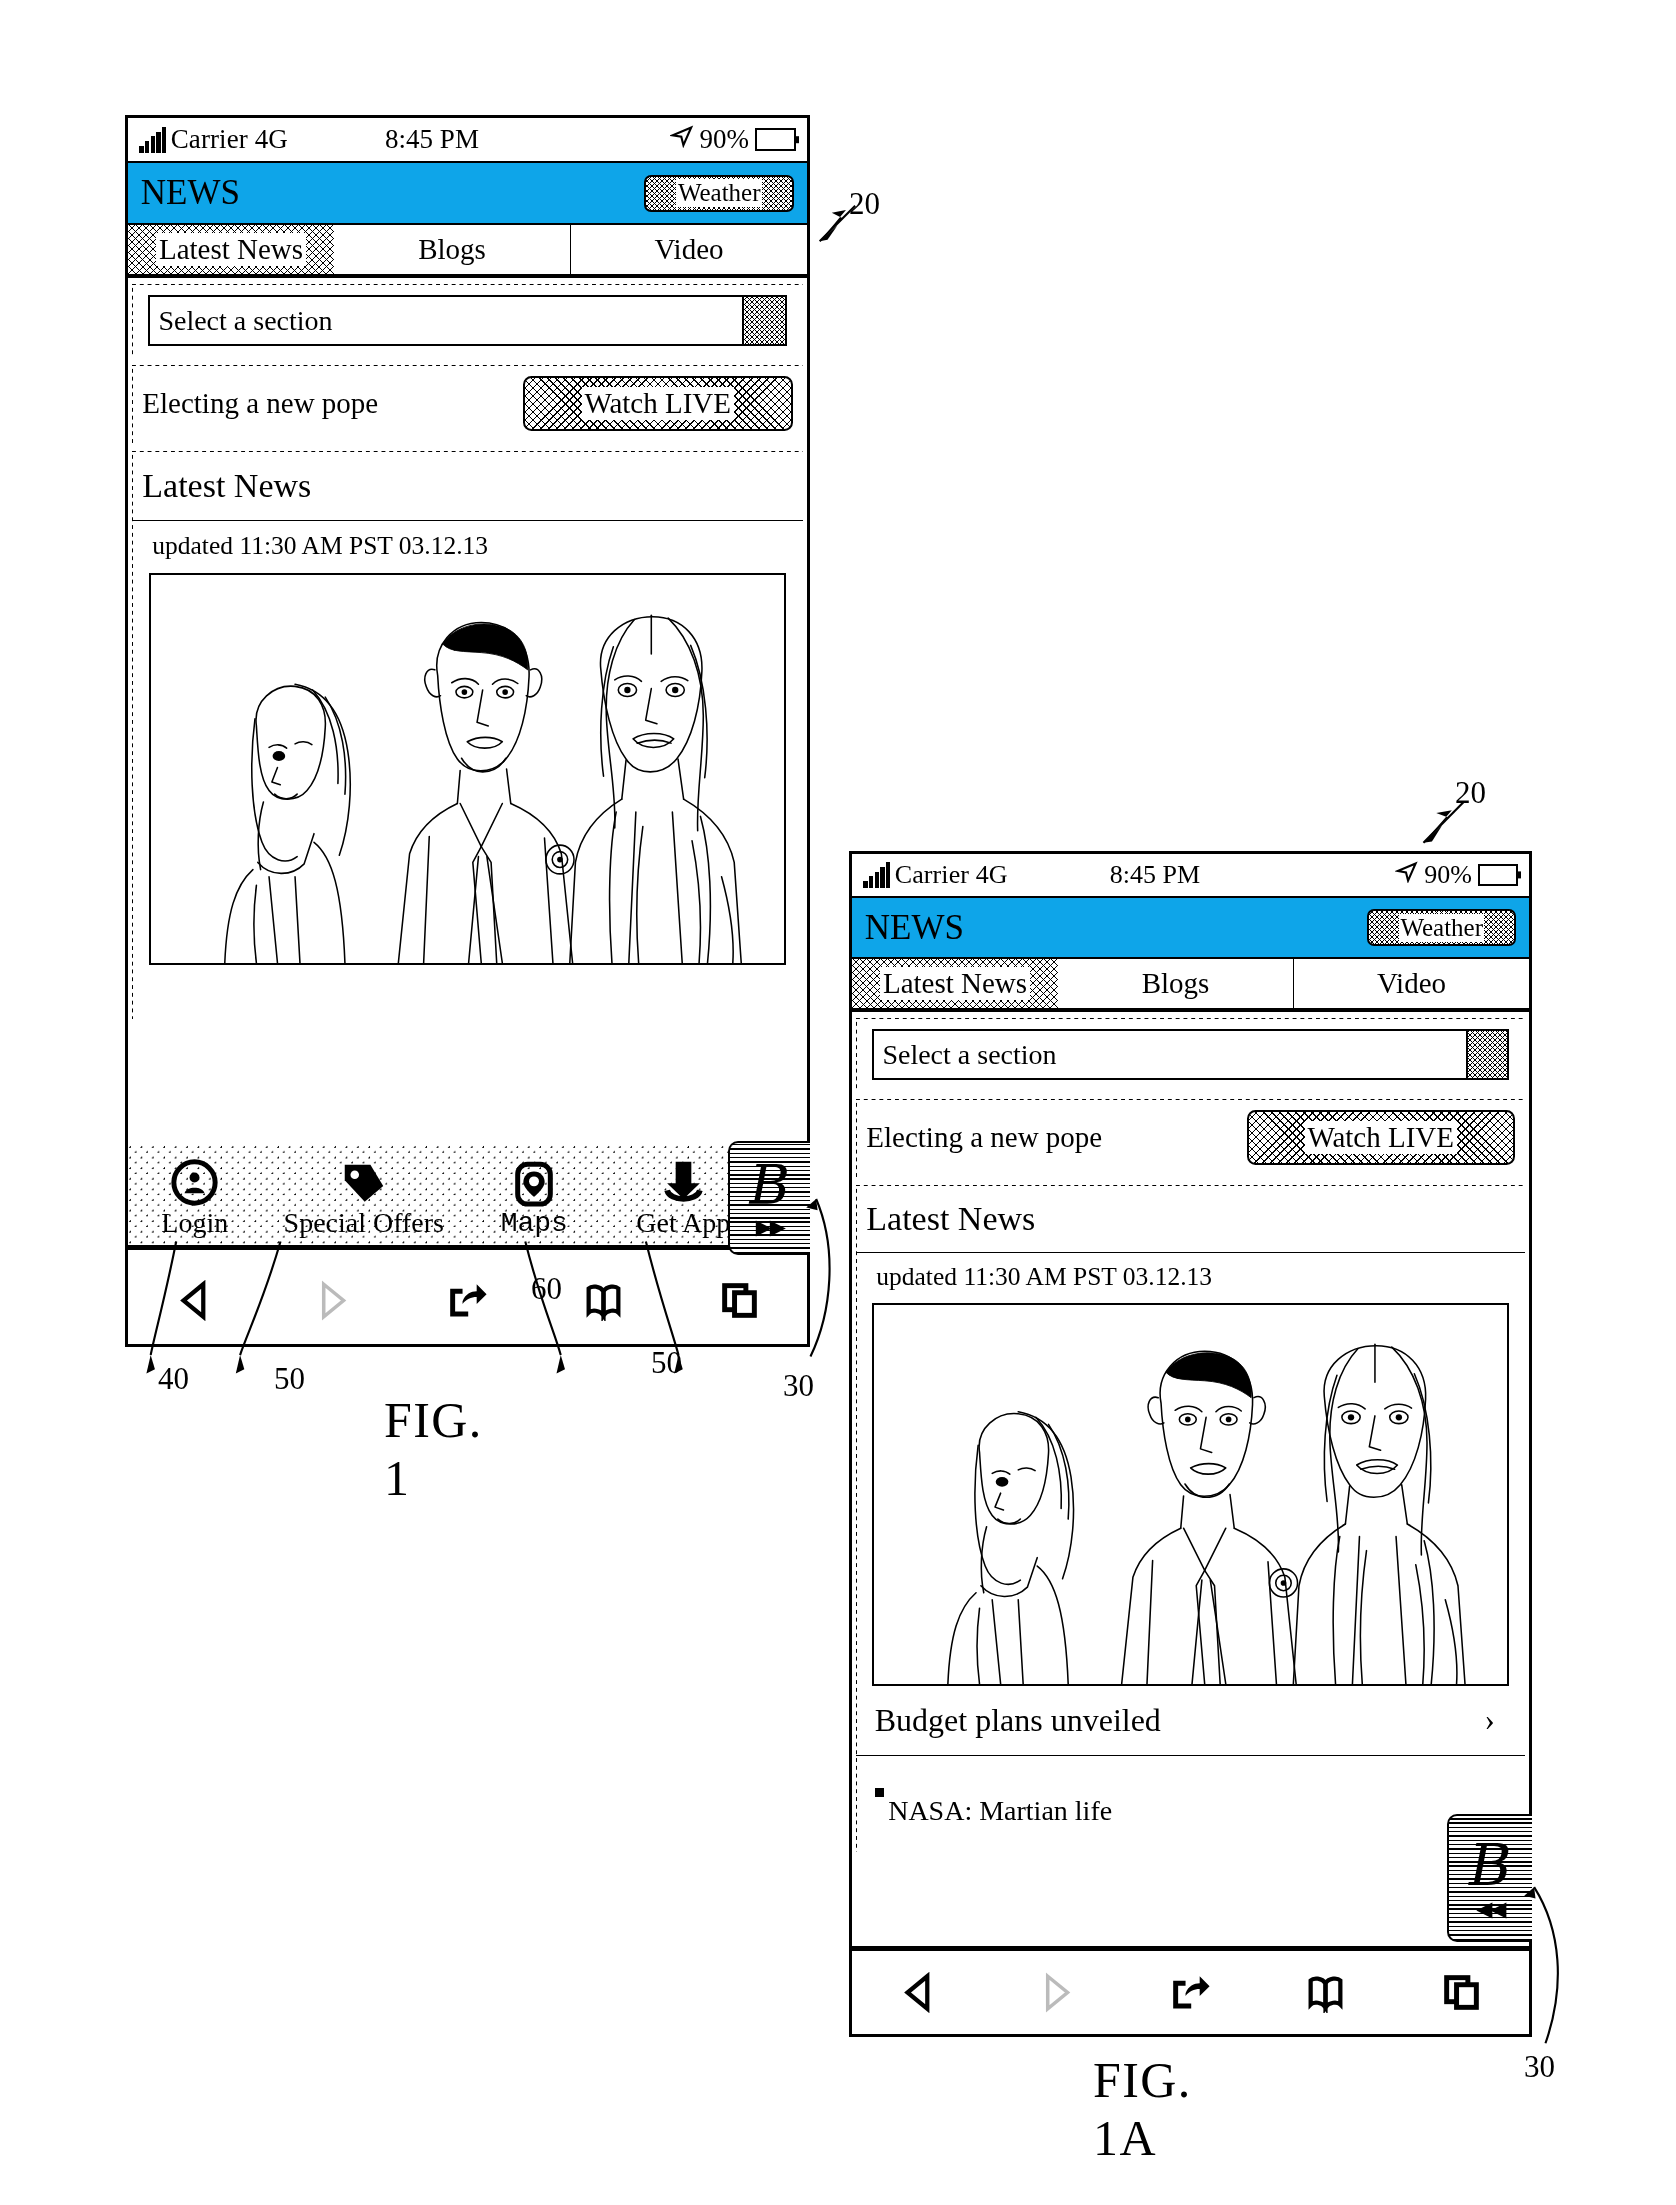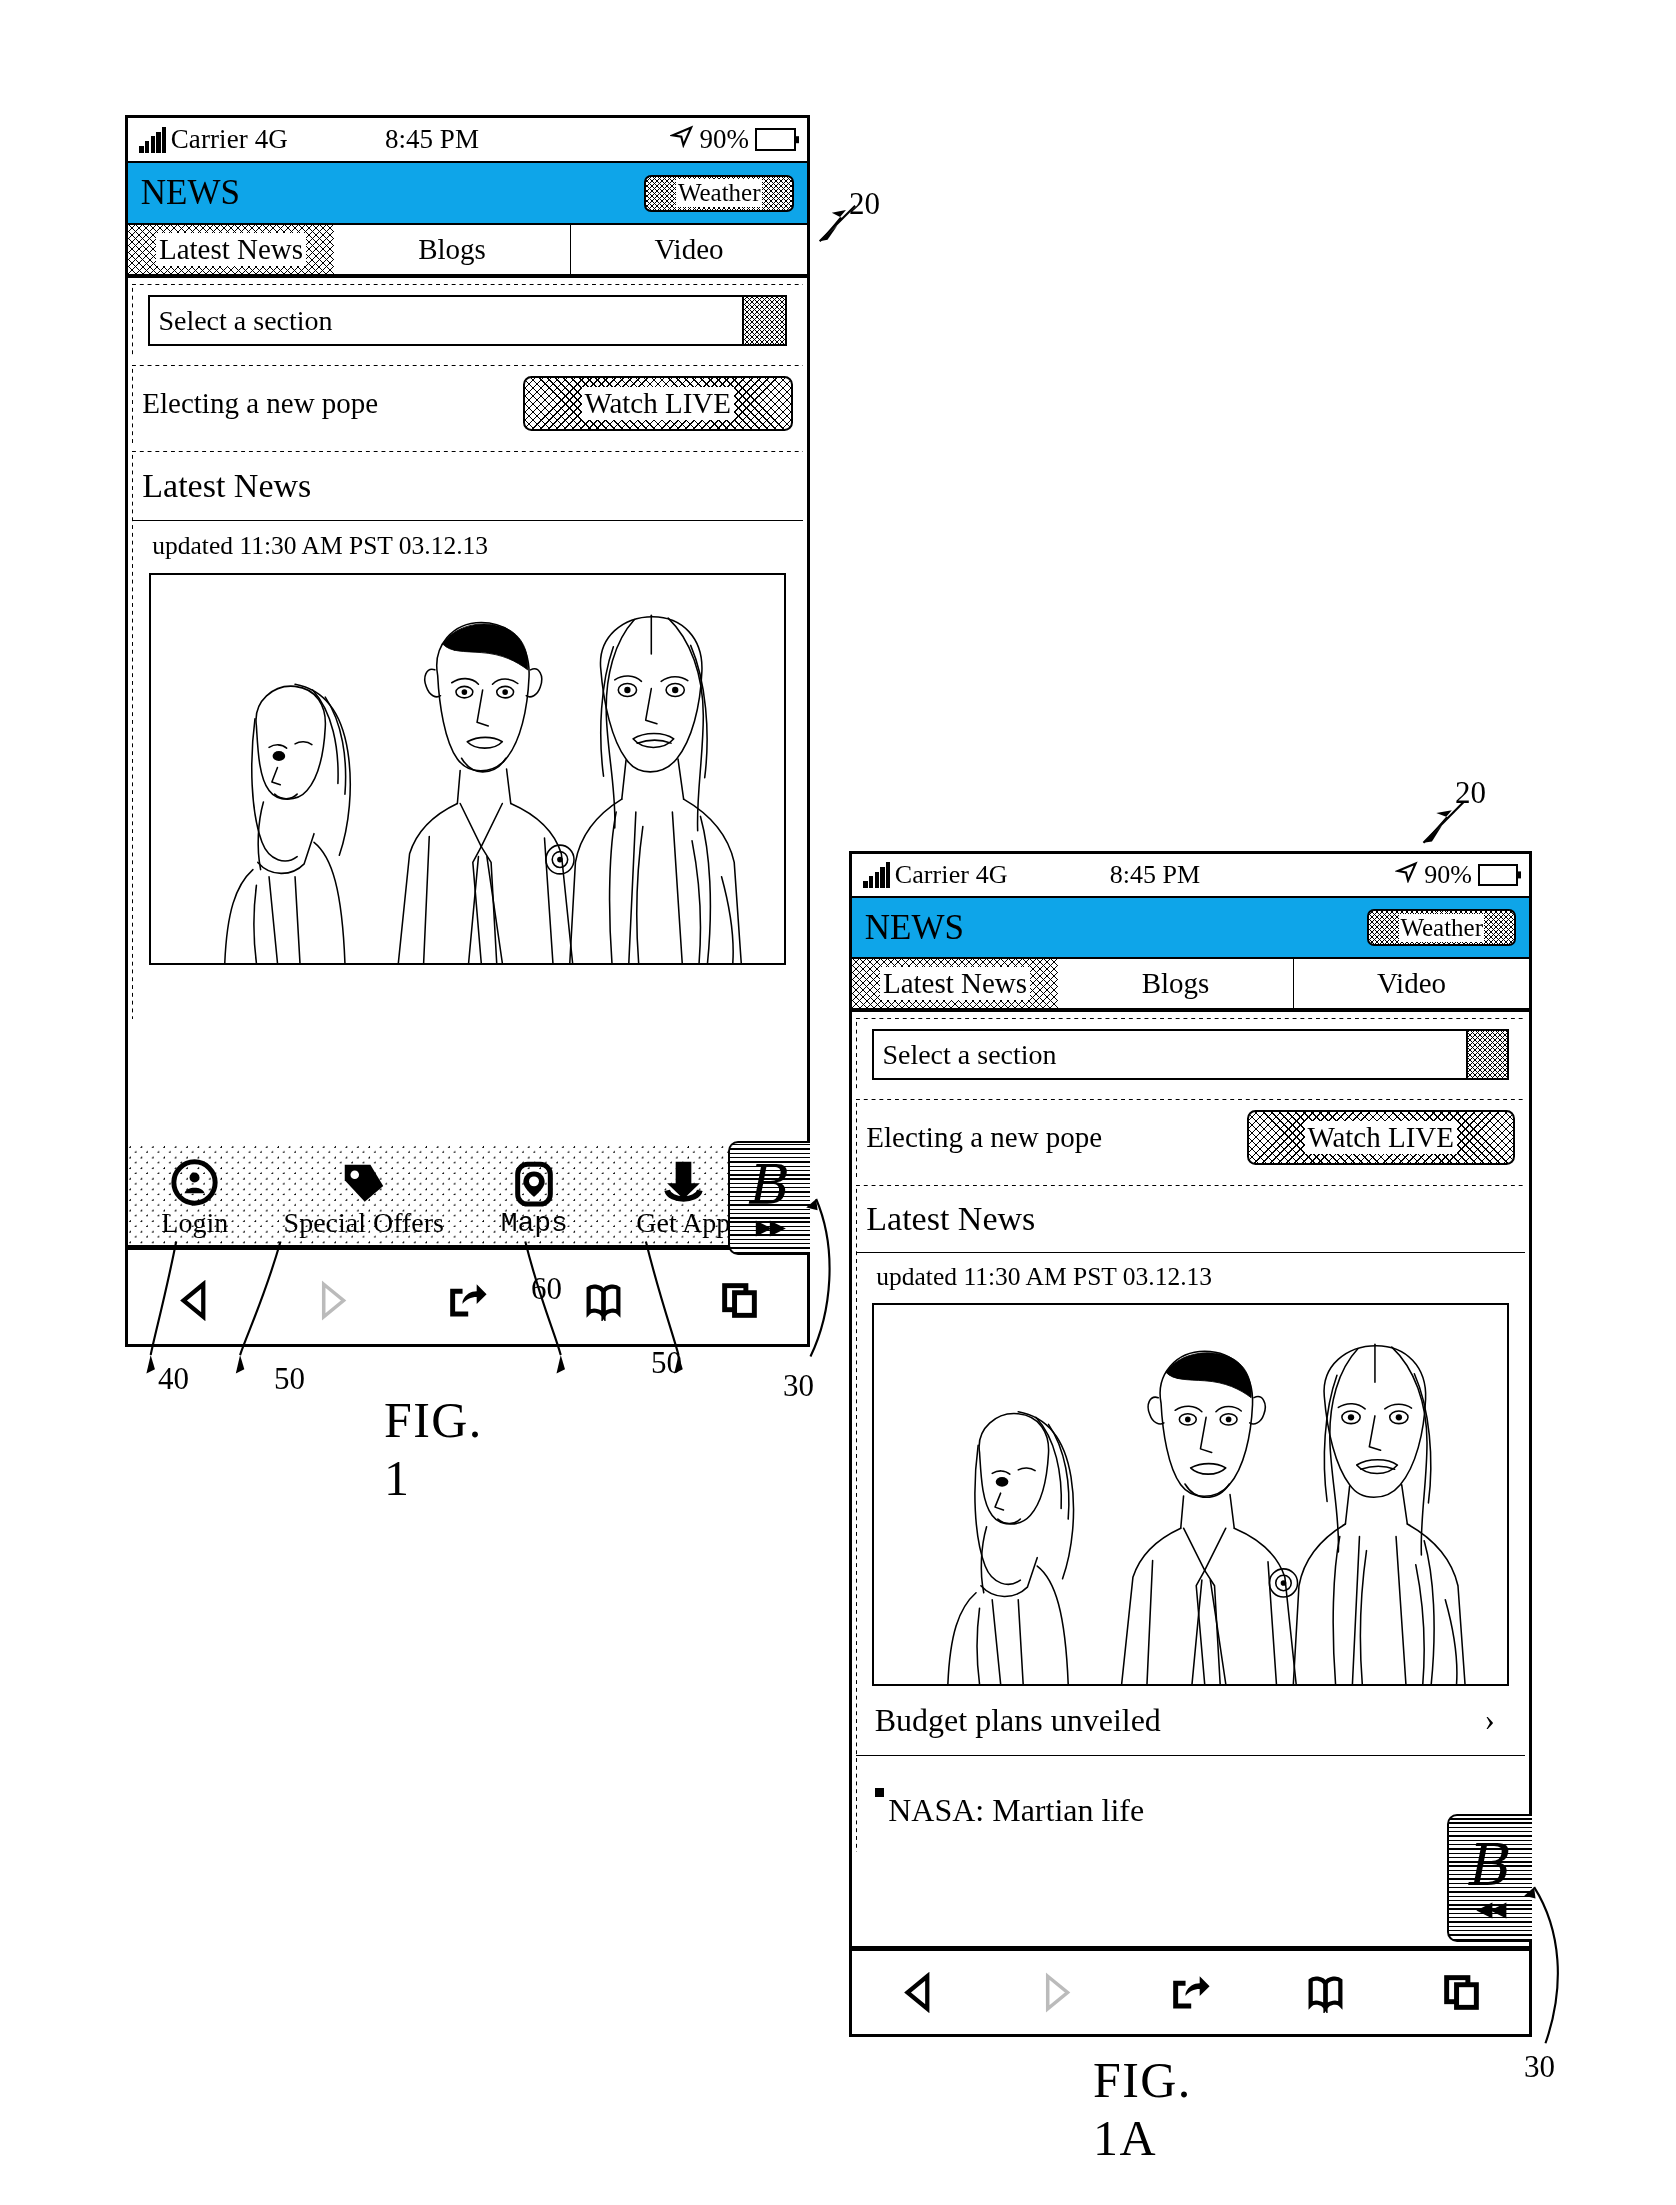--- a/index.html
+++ b/index.html
@@ -541,21 +541,21 @@
           </g>
         </svg>
       </div>
 
       <div class="headline" style="height:70px;padding:0 18.4px;">
         <span style="font-size:32px;">Budget plans unveiled</span>
         <span class="hl-chevron" style="font-size:31px;padding-right:11.4px;">›</span>
       </div>
       <div class="headline last" style="height:74px;padding:0 18.4px;">
         <span class="bullet" style="width:9.2px;height:9.2px;"></span>
-        <span style="font-size:32px;margin-top:36px;">NASA: Martian life</span>
+        <span style="font-size:28px;margin-top:36px;">NASA: Martian life</span>
       </div>
     </div>
 
     <div class="btab" style="right:-2.8px;bottom:92px;width:85px;height:128px;">
       <span class="bglyph" style="font-size:58px;">B</span>
       <span class="barrow" style="font-size:21px;margin-top:5.7px;">◀◀</span>
     </div>
 
     <div class="browserbar" style="position:absolute;left:0;right:0;bottom:0;height:88px;border-top:5px solid #000;">
       <span>

